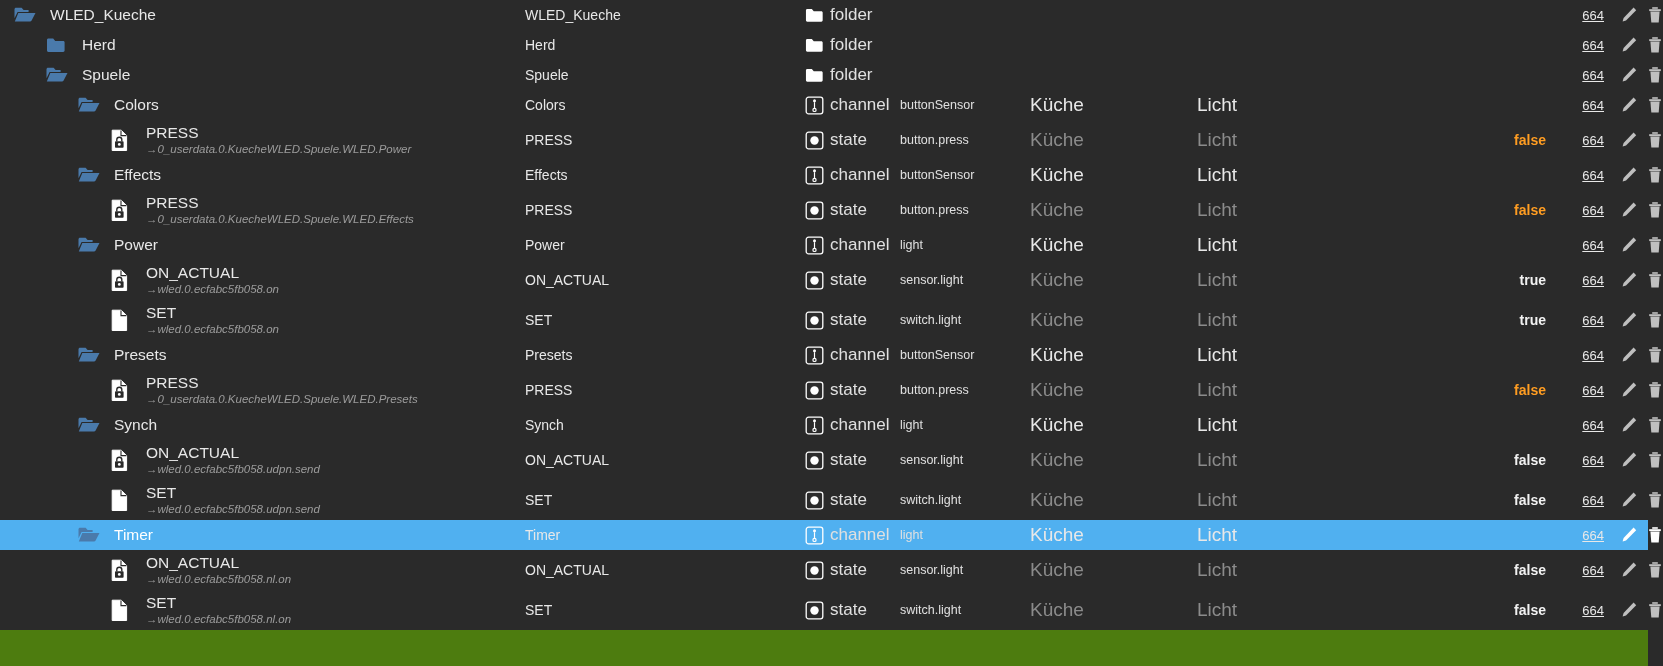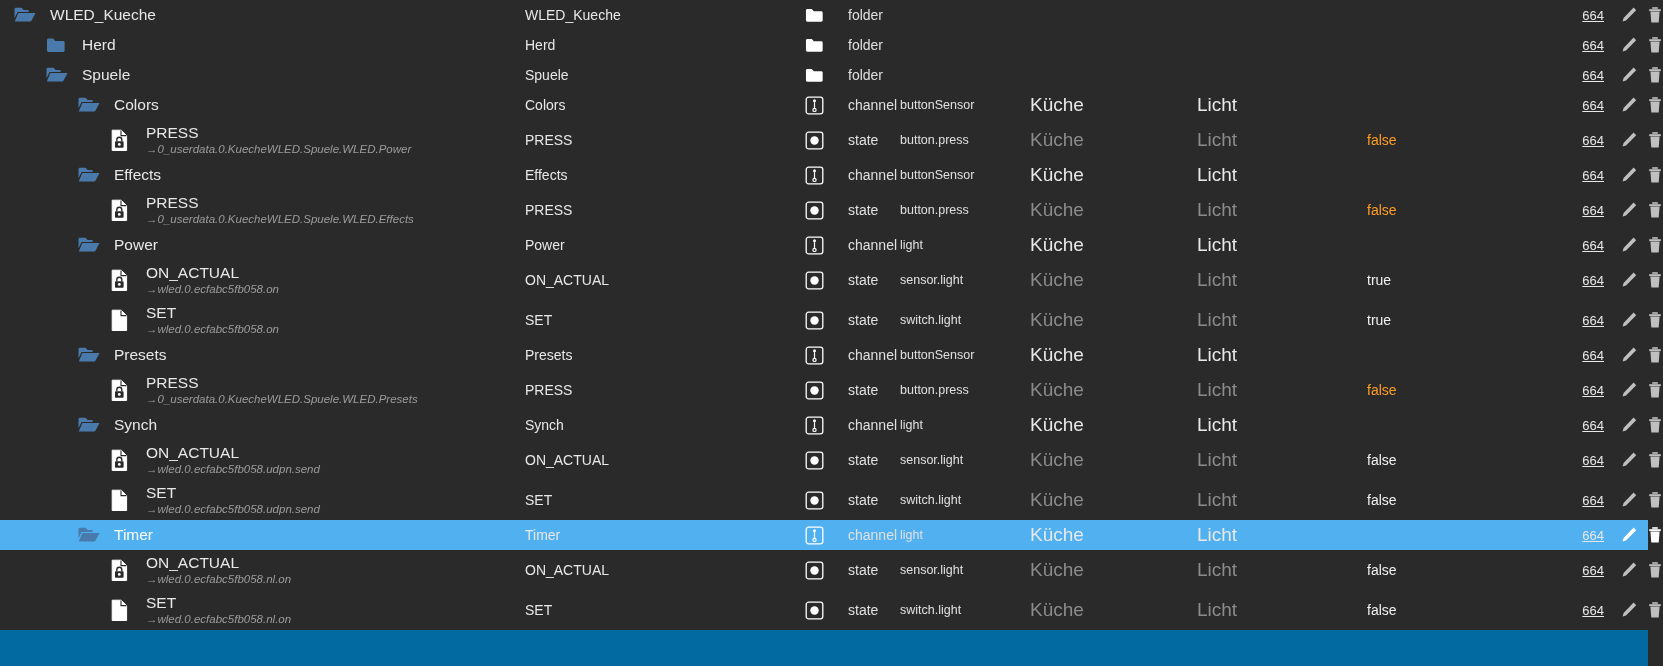--- a/index.html
+++ b/index.html
@@ -13,21 +13,21 @@
   body {
     font-family: "Liberation Sans", sans-serif;
     color: #ffffff;
     -webkit-font-smoothing: antialiased;
   }
 
   #tree {
     width: 1648px;
     height: 666px;
     position: relative;
-    background: #0369a1;
+    background: #4d7c0f;
   }
 
   .row {
     position: relative;
     display: flex;
     align-items: center;
     height: 30px;
     box-sizing: border-box;
     background: #2a2a2a;
   }
@@ -87,22 +87,22 @@
     white-space: nowrap;
     overflow: hidden;
   }
 
   
   .c-type {
     width: 95px;
     flex: 0 0 95px;
     display: flex;
     align-items: center;
-    gap: 24px;
-    font-size: 14px;
+    gap: 6px;
+    font-size: 17px;
     color: #e0e0e0;
     white-space: nowrap;
   }
   .c-type .ticon {
     width: 19px;
     height: 19px;
     flex: 0 0 19px;
     display: inline-flex;
     align-items: center;
     justify-content: center;
@@ -134,24 +134,25 @@
     color: #e8e8e8;
     white-space: nowrap;
   }
   .dim { color: #8b8b8b; }
 
   
   .c-val {
     width: 185px;
     flex: 0 0 185px;
     font-size: 14px;
-    text-align: left;
+    text-align: right;
     padding-right: 6px;
     box-sizing: border-box;
     white-space: nowrap;
+    font-weight: bold;
   }
   .val-orange { color: #ff9d22; }
   .val-plain  { color: #f2f2f2; }
 
   
   .c-count {
     width: 52px;
     flex: 0 0 52px;
     font-size: 13px;
     color: #e8e8e8;

